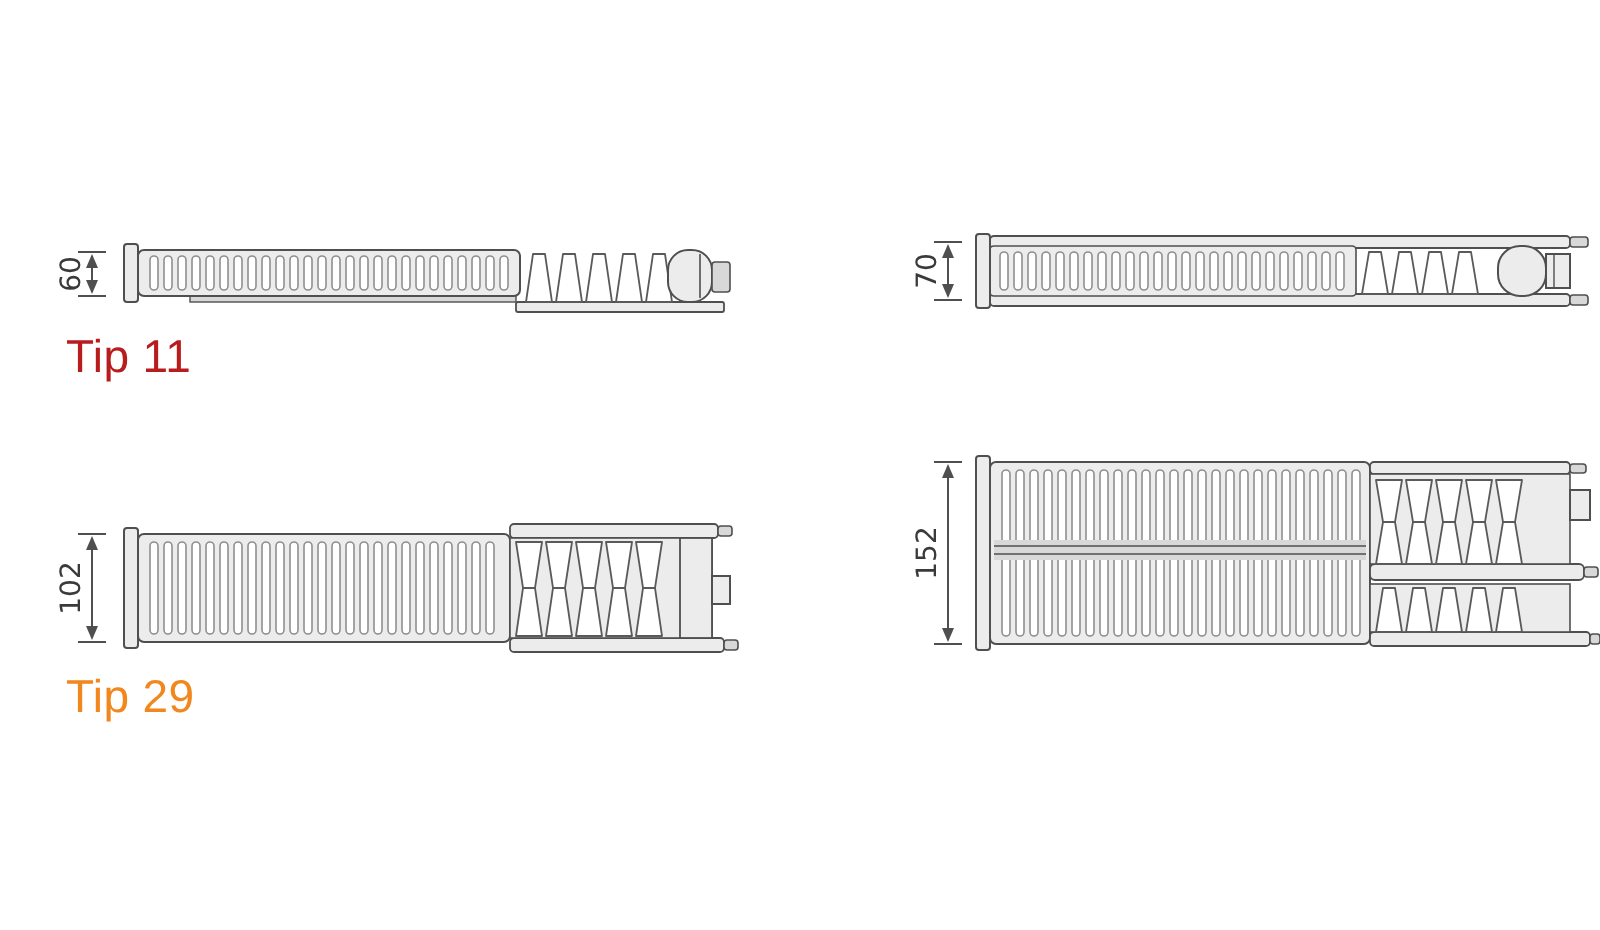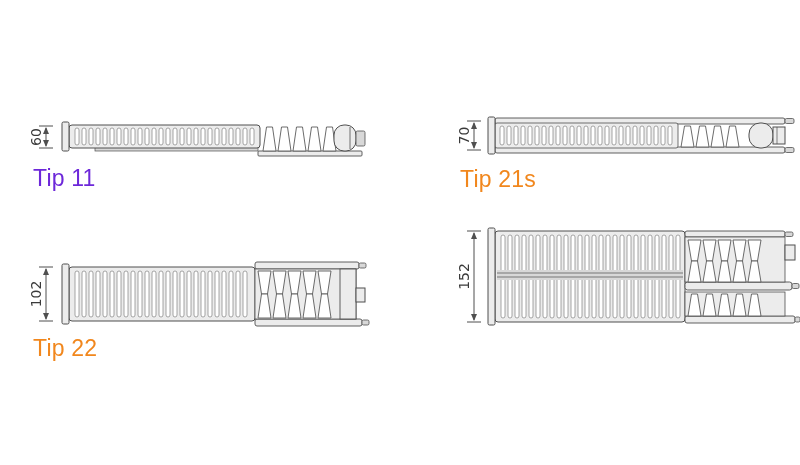--- a/index.html
+++ b/index.html
@@ -61,21 +61,21 @@
         <rect x="42" y="16" width="7" height="29" rx="1.5" fill="#ececec" stroke="#4f4f4f" stroke-width="1"></rect>
         <g>
           <line x1="19" y1="20" x2="33" y2="20" stroke="#4f4f4f" stroke-width="1"></line>
           <line x1="19" y1="42" x2="33" y2="42" stroke="#4f4f4f" stroke-width="1"></line>
           <line x1="26" y1="22" x2="26" y2="40" stroke="#4f4f4f" stroke-width="1"></line>
           <polygon points="23,28 26,21 29,28" fill="#4f4f4f"></polygon>
           <polygon points="23,34 26,41 29,34" fill="#4f4f4f"></polygon>
           <text transform="translate(16 31) rotate(-90)" text-anchor="middle" dominant-baseline="central" font-size="14" fill="#3a3a3a" font-family="'DejaVu Sans',sans-serif">60</text>
         </g>
       </svg>
-    <figcaption style="margin: 3px 0px 0px 13px; color: #6d28d9;">Tip 11</figcaption>
+    <figcaption style="margin: 3px 0px 0px 13px; color: #b91c1c;">Tip 11</figcaption>
   </figure>
 
   <figure style="left:448px;top:103px">
     <svg id="svg-tip-21s" width="352" height="64" viewBox="0 0 352 64">
         <rect x="47" y="15" width="290" height="6" rx="2" fill="#ececec" stroke="#4f4f4f" stroke-width="0.9"></rect>
         <rect x="47" y="44" width="290" height="6" rx="2" fill="#ececec" stroke="#4f4f4f" stroke-width="0.9"></rect>
         <rect x="337" y="15.5" width="9" height="5" rx="1.5" fill="#d8d8d8" stroke="#4f4f4f" stroke-width="0.8"></rect>
         <rect x="337" y="44.5" width="9" height="5" rx="1.5" fill="#d8d8d8" stroke="#4f4f4f" stroke-width="0.8"></rect>
         <rect x="47" y="20" width="183" height="25" rx="2" fill="#ececec" stroke="#4f4f4f" stroke-width="0.8"></rect>
         <rect x="52" y="23" width="4" height="19" rx="2" fill="#fff" stroke="#8f8f8f" stroke-width="0.8"></rect>
@@ -113,21 +113,20 @@
         <rect x="40" y="14" width="7" height="37" rx="1.5" fill="#ececec" stroke="#4f4f4f" stroke-width="1"></rect>
         <g>
           <line x1="19" y1="18" x2="33" y2="18" stroke="#4f4f4f" stroke-width="1"></line>
           <line x1="19" y1="47" x2="33" y2="47" stroke="#4f4f4f" stroke-width="1"></line>
           <line x1="26" y1="20" x2="26" y2="45" stroke="#4f4f4f" stroke-width="1"></line>
           <polygon points="23,26 26,19 29,26" fill="#4f4f4f"></polygon>
           <polygon points="23,39 26,46 29,39" fill="#4f4f4f"></polygon>
           <text transform="translate(16 32.5) rotate(-90)" text-anchor="middle" dominant-baseline="central" font-size="14" fill="#3a3a3a" font-family="'DejaVu Sans',sans-serif">70</text>
         </g>
       </svg>
-    <figcaption style="margin: 1px 0px 0px 12px; color: rgb(241, 135, 29);">Tip 21s</figcaption>
   </figure>
 
   <figure style="left:20px;top:253px">
     <svg id="svg-tip-22" width="360" height="80" viewBox="0 0 360 80">
         <rect x="49" y="14" width="186" height="54" rx="3" fill="#ececec" stroke="#4f4f4f" stroke-width="1"></rect>
         <rect x="55" y="18" width="4" height="46" rx="2" fill="#fff" stroke="#8f8f8f" stroke-width="0.8"></rect>
         <rect x="62" y="18" width="4" height="46" rx="2" fill="#fff" stroke="#8f8f8f" stroke-width="0.8"></rect>
         <rect x="69" y="18" width="4" height="46" rx="2" fill="#fff" stroke="#8f8f8f" stroke-width="0.8"></rect>
         <rect x="76" y="18" width="4" height="46" rx="2" fill="#fff" stroke="#8f8f8f" stroke-width="0.8"></rect>
         <rect x="83" y="18" width="4" height="46" rx="2" fill="#fff" stroke="#8f8f8f" stroke-width="0.8"></rect>
@@ -171,21 +170,21 @@
         <rect x="42" y="11" width="7" height="60" rx="1.5" fill="#ececec" stroke="#4f4f4f" stroke-width="1"></rect>
         <g>
           <line x1="19" y1="14" x2="33" y2="14" stroke="#4f4f4f" stroke-width="1"></line>
           <line x1="19" y1="68" x2="33" y2="68" stroke="#4f4f4f" stroke-width="1"></line>
           <line x1="26" y1="16" x2="26" y2="66" stroke="#4f4f4f" stroke-width="1"></line>
           <polygon points="23,22 26,15 29,22" fill="#4f4f4f"></polygon>
           <polygon points="23,60 26,67 29,60" fill="#4f4f4f"></polygon>
           <text transform="translate(16 41) rotate(-90)" text-anchor="middle" dominant-baseline="central" font-size="14" fill="#3a3a3a" font-family="'DejaVu Sans',sans-serif">102</text>
         </g>
       </svg>
-    <figcaption style="margin: 4px 0px 0px 13px; color: rgb(241, 135, 29);">Tip 22</figcaption>
+    <figcaption style="margin: 4px 0px 0px 13px; color: rgb(241, 135, 29);">Tip 29</figcaption>
   </figure>
 
   <figure style="left:448px;top:220px">
     <svg id="svg-tip-33" width="352" height="113" viewBox="0 0 352 113">
         <rect x="47" y="11" width="190" height="91" rx="3" fill="#ececec" stroke="#4f4f4f" stroke-width="1"></rect>
         <rect x="53" y="15" width="4" height="83" rx="2" fill="#fff" stroke="#8f8f8f" stroke-width="0.8"></rect>
         <rect x="60" y="15" width="4" height="83" rx="2" fill="#fff" stroke="#8f8f8f" stroke-width="0.8"></rect>
         <rect x="67" y="15" width="4" height="83" rx="2" fill="#fff" stroke="#8f8f8f" stroke-width="0.8"></rect>
         <rect x="74" y="15" width="4" height="83" rx="2" fill="#fff" stroke="#8f8f8f" stroke-width="0.8"></rect>
         <rect x="81" y="15" width="4" height="83" rx="2" fill="#fff" stroke="#8f8f8f" stroke-width="0.8"></rect>

